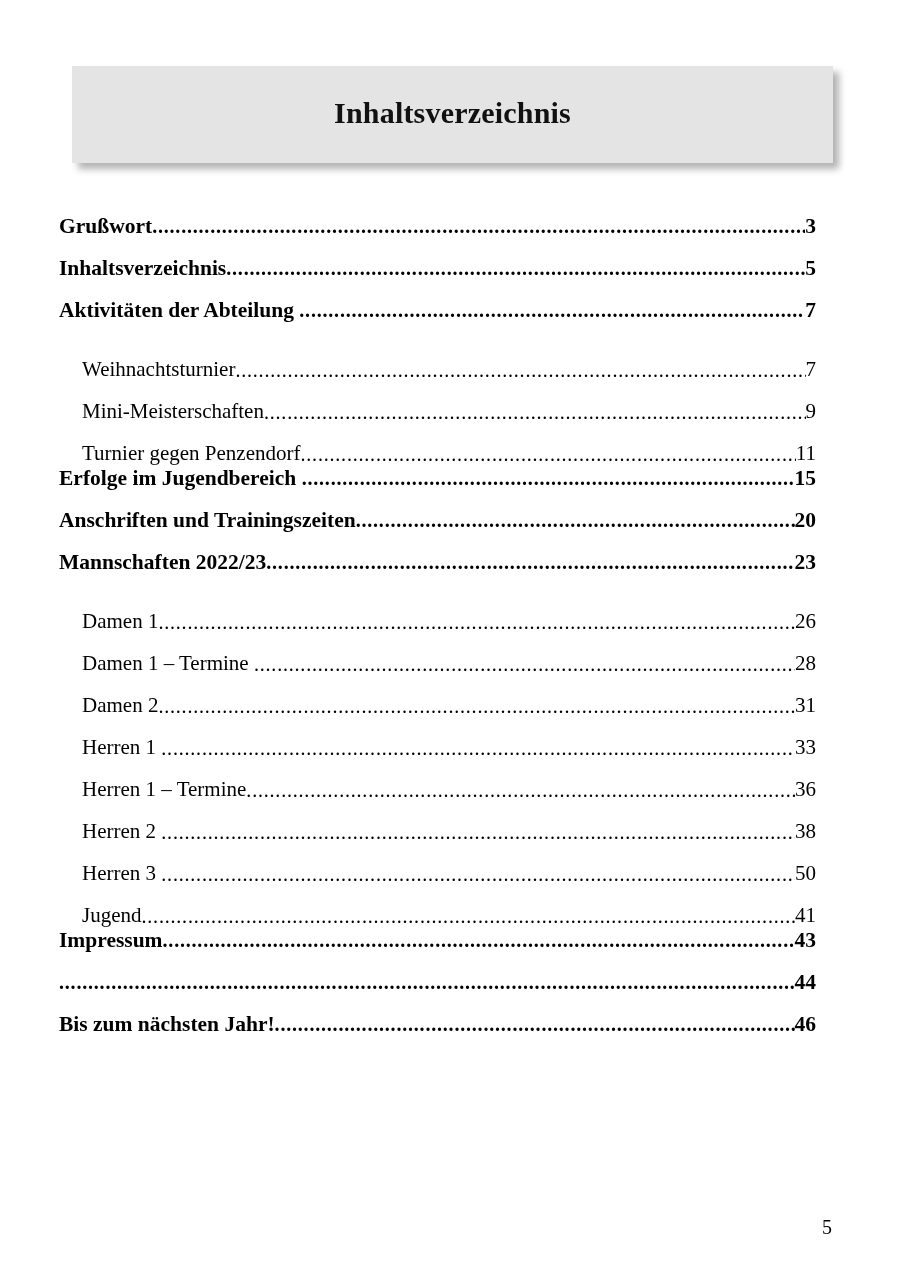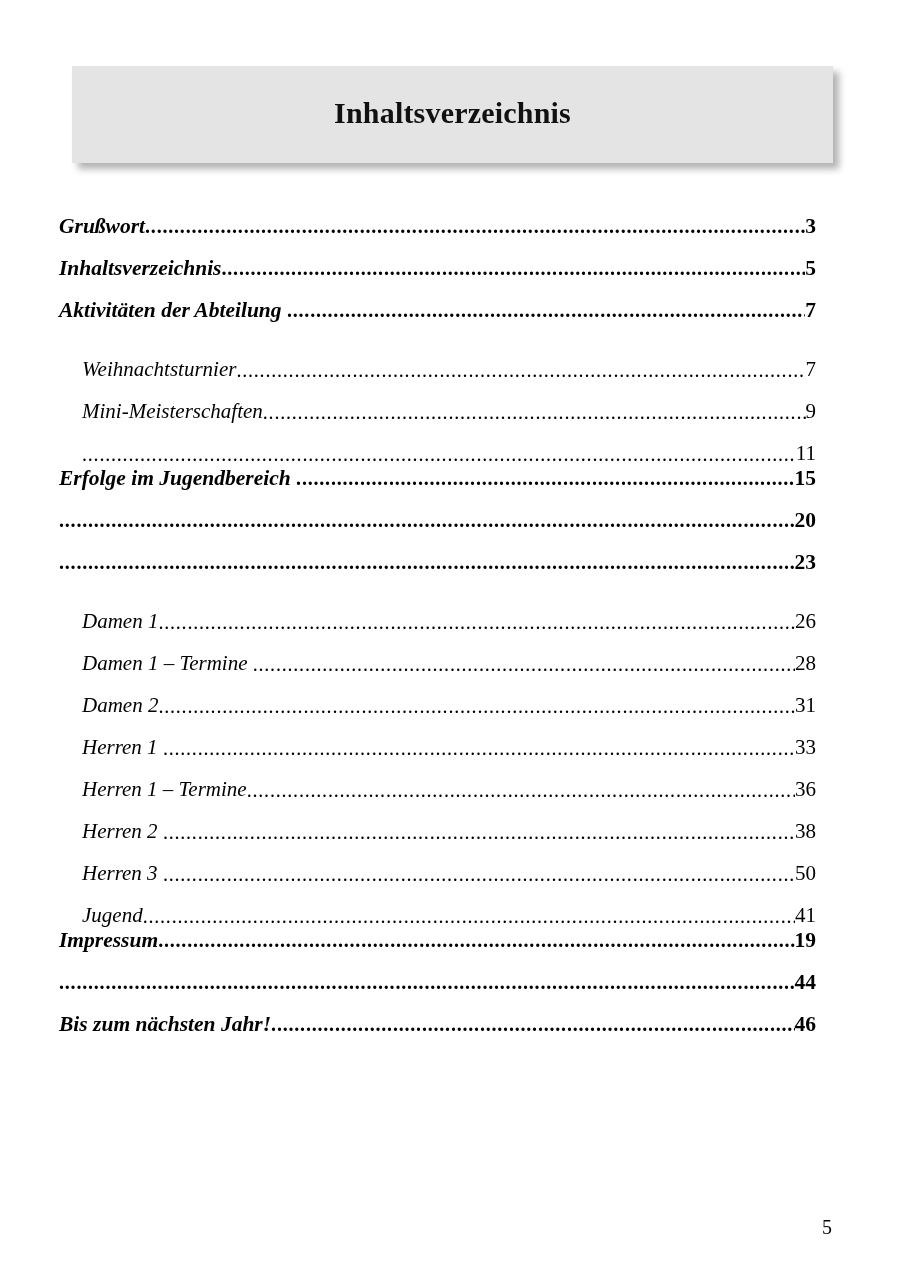--- a/index.html
+++ b/index.html
@@ -52,21 +52,20 @@
   .toc-entry {
     display: flex;
     align-items: baseline;
     width: 100%;
     height: 42px;
     box-sizing: border-box;
     white-space: nowrap;
   }
   .toc-entry .entry-label {
     flex: 0 0 auto;
-    font-style: italic;
   }
   .toc-entry .leader {
     flex: 1 1 auto;
     overflow: hidden;
     white-space: nowrap;
     margin: 0 0px;
     letter-spacing: 0.8px;
     color: #000000;
     min-width: 10px;
   }
@@ -149,33 +148,36 @@
       <span class="entry-label">Weihnachtsturnier</span>
       <span class="leader">............................................................................................................................................................................................................................</span>
       <span class="entry-page">7</span>
     </div>
     <div class="toc-entry level-2">
       <span class="entry-label">Mini-Meisterschaften</span>
       <span class="leader">............................................................................................................................................................................................................................</span>
       <span class="entry-page">9</span>
     </div>
     <div class="toc-entry level-2">
+      <span class="entry-label">Turnier gegen Penzendorf</span>
       <span class="leader">............................................................................................................................................................................................................................</span>
       <span class="entry-page">11</span>
     </div>
     <div class="toc-entry level-1 gap-before-leader">
       <span class="entry-label">Erfolge im Jugendbereich</span>
       <span class="leader">............................................................................................................................................................................................................................</span>
       <span class="entry-page">15</span>
     </div>
     <div class="toc-entry level-1">
+      <span class="entry-label">Anschriften und Trainingszeiten</span>
       <span class="leader">............................................................................................................................................................................................................................</span>
       <span class="entry-page">20</span>
     </div>
     <div class="toc-entry level-1">
+      <span class="entry-label">Mannschaften 2022/23</span>
       <span class="leader">............................................................................................................................................................................................................................</span>
       <span class="entry-page">23</span>
     </div>
     <div class="toc-entry level-2">
       <span class="entry-label">Damen 1</span>
       <span class="leader">............................................................................................................................................................................................................................</span>
       <span class="entry-page">26</span>
     </div>
     <div class="toc-entry level-2 gap-before-leader">
       <span class="entry-label">Damen 1 – Termine</span>
@@ -208,21 +210,21 @@
       <span class="entry-page">50</span>
     </div>
     <div class="toc-entry level-2">
       <span class="entry-label">Jugend</span>
       <span class="leader">............................................................................................................................................................................................................................</span>
       <span class="entry-page">41</span>
     </div>
     <div class="toc-entry level-1">
       <span class="entry-label">Impressum</span>
       <span class="leader">............................................................................................................................................................................................................................</span>
-      <span class="entry-page">19</span>
+      <span class="entry-page">43</span>
     </div>
     <div class="toc-entry level-1">
       <span class="leader">............................................................................................................................................................................................................................</span>
       <span class="entry-page">44</span>
     </div>
     <div class="toc-entry level-1">
       <span class="entry-label">Bis zum nächsten Jahr!</span>
       <span class="leader">............................................................................................................................................................................................................................</span>
       <span class="entry-page">46</span>
     </div>

